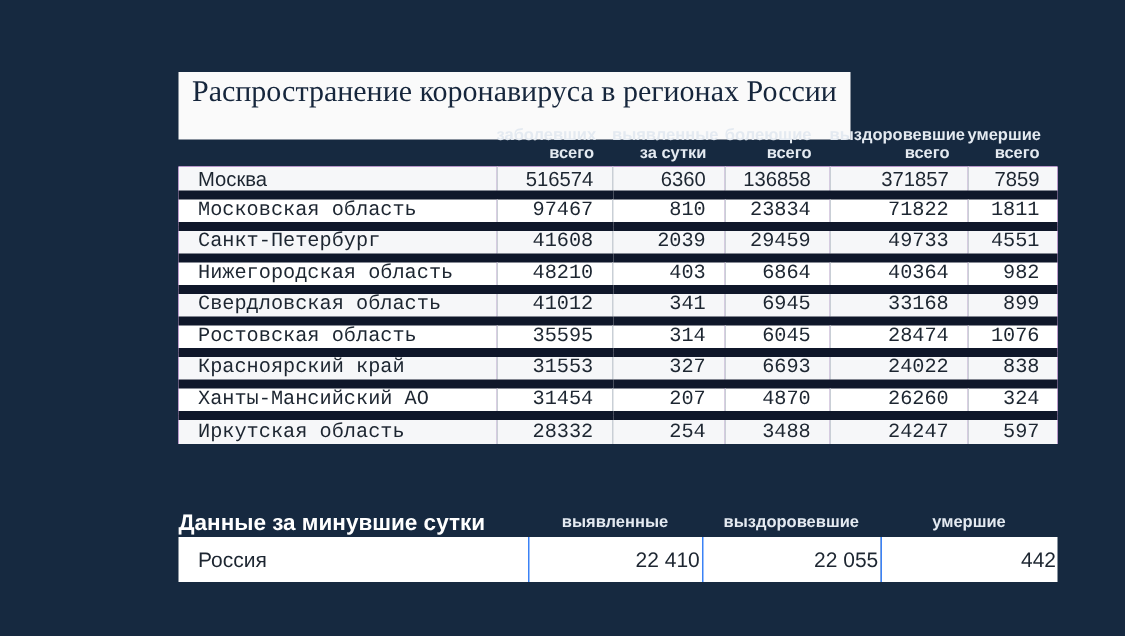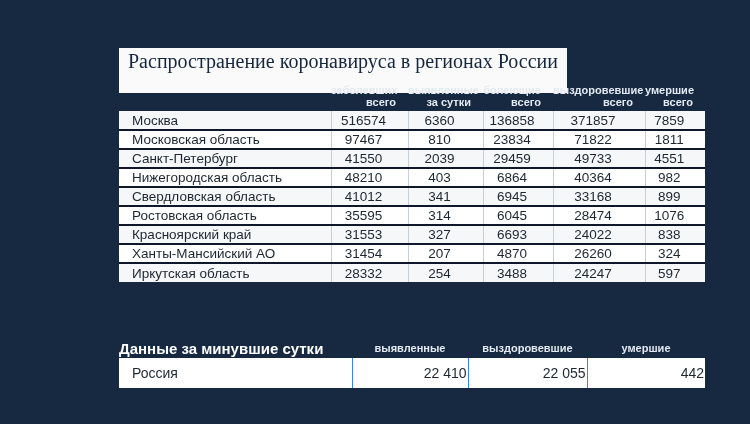--- a/index.html
+++ b/index.html
@@ -29,25 +29,25 @@
     text-align:right; vertical-align:bottom;
     padding:0 12px 3px 0; line-height:12px; white-space:nowrap;
   }
   .regions-table thead th .hl { display:block; }
   .regions-table tbody { background:#d946ef; }
   .regions-table tbody tr { height:19px; }
   .regions-table tbody tr:nth-child(odd) { background:#f6f7f9; }
   .regions-table tbody tr:nth-child(even) { background:#ffffff; }
   .regions-table tbody td {
     font-size:13.5px; color:#1d2631;
-    text-align:center; padding:0 12px 0 0;
+    text-align:right; padding:0 12px 0 0;
     border-left:1px solid #c9cfd6; white-space:nowrap;
     vertical-align:middle;
   }
-  .regions-table tbody tr + tr td { border-top:2px solid #0f172a; }
+  .regions-table tbody tr + tr td { border-top:6px solid #0f172a;font-family:Liberation Mono, monospace; }
   .regions-table tbody td.name {
     border-left:none; text-align:left; padding:0 4px 0 13px;
   }
 
   
   .daily-title {
     position:absolute; left:119px; top:340px;
     color:#ffffff; font-size:15px; font-weight:bold; white-space:nowrap;
   }
   .daily-table { position:absolute; left:119px; top:342px; width:586px; }
@@ -117,21 +117,21 @@
     <tr>
       <td class="name">Московская область</td>
       <td>97467</td>
       <td>810</td>
       <td>23834</td>
       <td>71822</td>
       <td>1811</td>
     </tr>
     <tr>
       <td class="name">Санкт-Петербург</td>
-      <td>41550</td>
+      <td>41608</td>
       <td>2039</td>
       <td>29459</td>
       <td>49733</td>
       <td>4551</td>
     </tr>
     <tr>
       <td class="name">Нижегородская область</td>
       <td>48210</td>
       <td>403</td>
       <td>6864</td>

